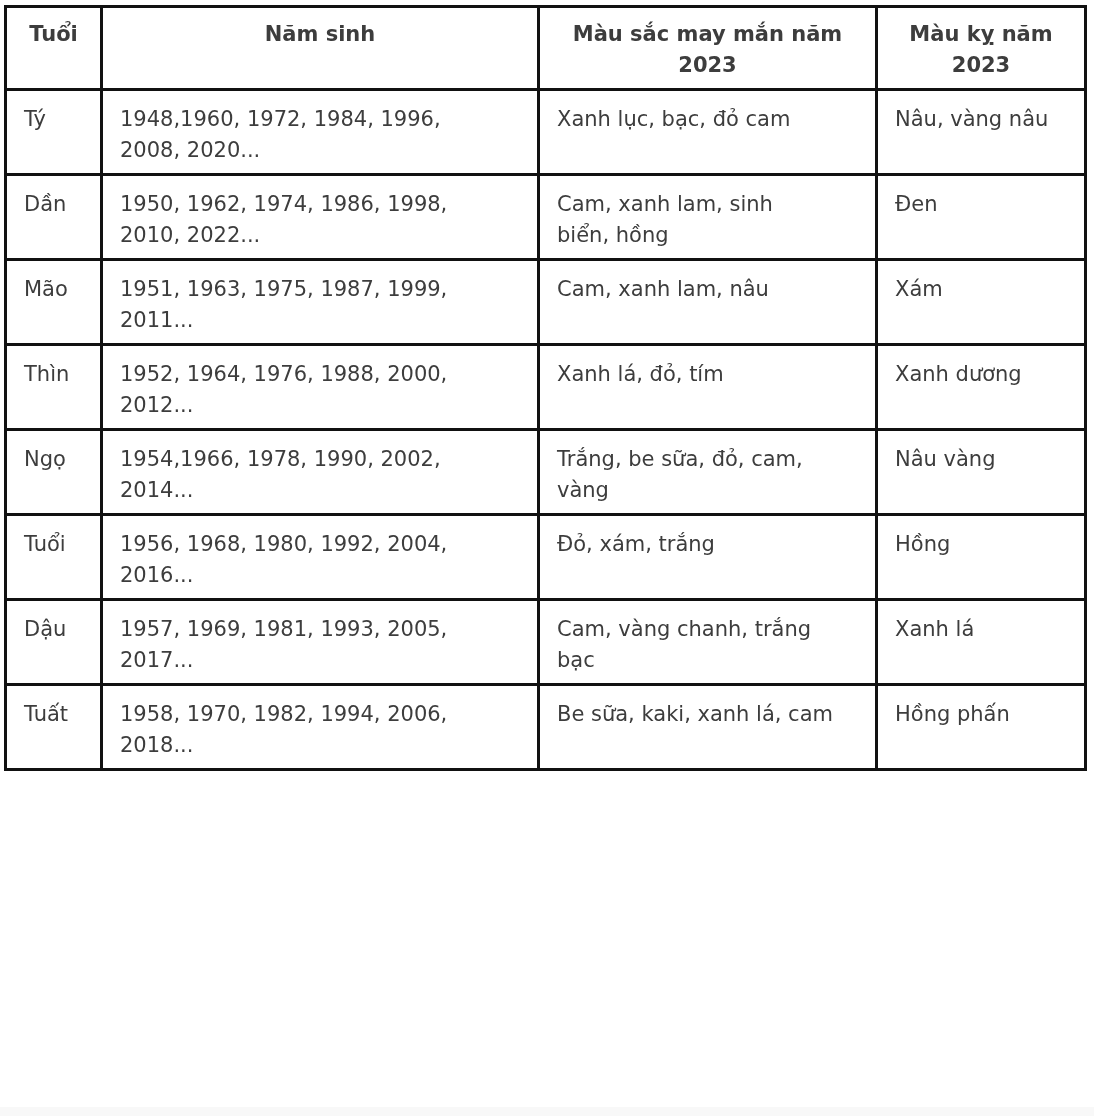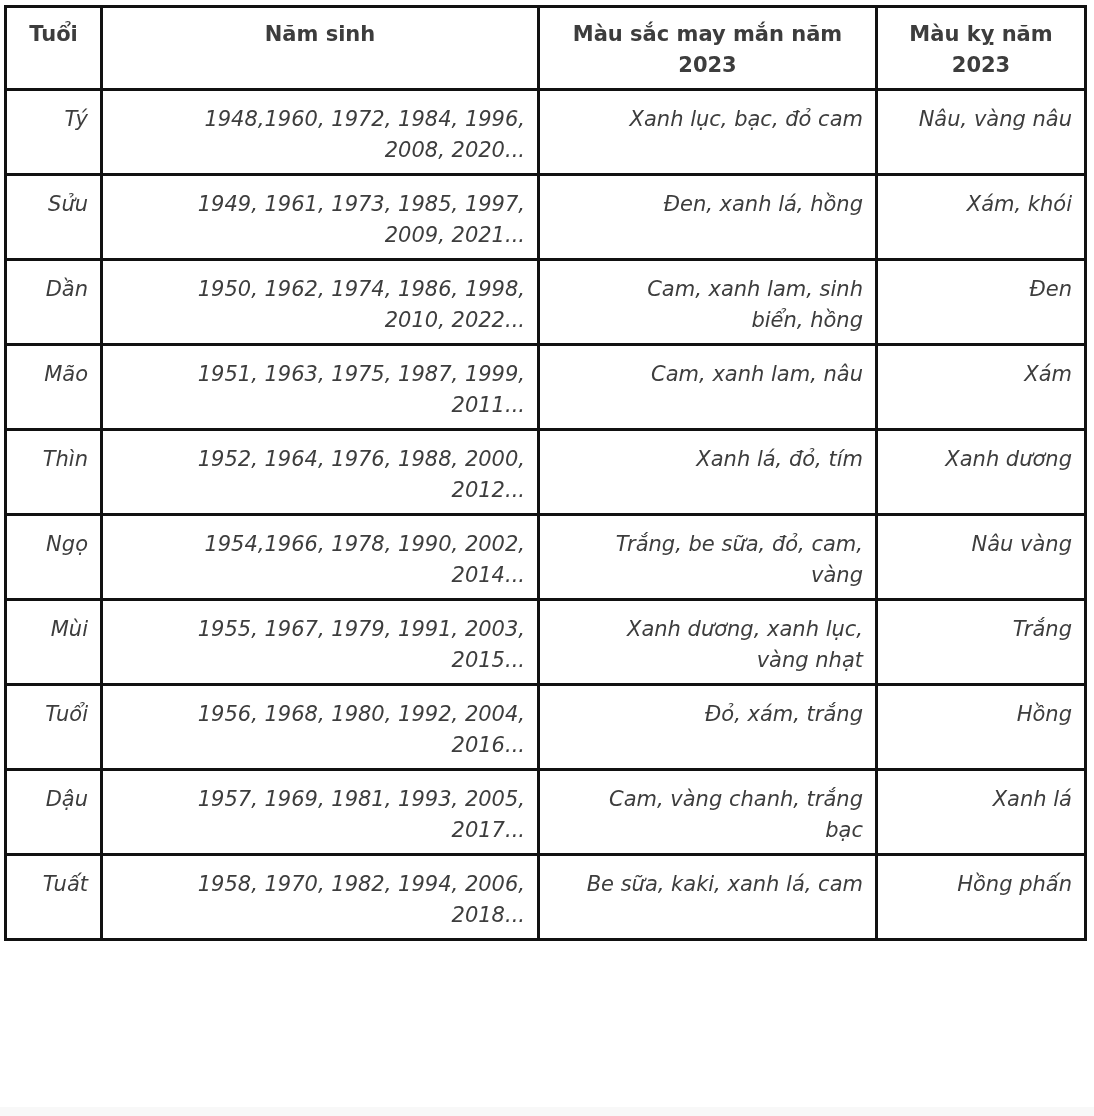--- a/index.html
+++ b/index.html
@@ -33,23 +33,22 @@
   }
   th {
     height: 83px;
     font-weight: 700;
     text-align: center;
     padding: 11px 6px 0 6px;
   }
   td {
     height: 85px;
     font-weight: 400;
-    text-align: right;
+    text-align: left;
     padding: 13px 12px 0 17px;
-    font-style: italic;
   }
   .line { display: block; white-space: nowrap; }
   .bottom-strip {
     position: absolute;
     left: 0; right: 0; bottom: 0;
     height: 9px;
     background: var(--footer-strip-color, #f8f8f8);
   }
 </style>
 </head>
@@ -93,35 +92,20 @@
     <td>
       <span class="line">Xanh lục, bạc, đỏ cam</span>
       <span class="line"></span>
     </td>
     <td>
       <span class="line">Nâu, vàng nâu</span>
       <span class="line"></span>
     </td>
   </tr>
   <tr>
-    <td>Sửu</td>
-    <td>
-      <span class="line">1949, 1961, 1973, 1985, 1997,</span>
-      <span class="line">2009, 2021...</span>
-    </td>
-    <td>
-      <span class="line">Đen, xanh lá, hồng</span>
-      <span class="line"></span>
-    </td>
-    <td>
-      <span class="line">Xám, khói</span>
-      <span class="line"></span>
-    </td>
-  </tr>
-  <tr>
     <td>Dần</td>
     <td>
       <span class="line">1950, 1962, 1974, 1986, 1998,</span>
       <span class="line">2010, 2022...</span>
     </td>
     <td>
       <span class="line">Cam, xanh lam, sinh</span>
       <span class="line">biển, hồng</span>
     </td>
     <td>
@@ -164,35 +148,20 @@
     <td>
       <span class="line">1954,1966, 1978, 1990, 2002,</span>
       <span class="line">2014...</span>
     </td>
     <td>
       <span class="line">Trắng, be sữa, đỏ, cam,</span>
       <span class="line">vàng</span>
     </td>
     <td>
       <span class="line">Nâu vàng</span>
-      <span class="line"></span>
-    </td>
-  </tr>
-  <tr>
-    <td>Mùi</td>
-    <td>
-      <span class="line">1955, 1967, 1979, 1991, 2003,</span>
-      <span class="line">2015...</span>
-    </td>
-    <td>
-      <span class="line">Xanh dương, xanh lục,</span>
-      <span class="line">vàng nhạt</span>
-    </td>
-    <td>
-      <span class="line">Trắng</span>
       <span class="line"></span>
     </td>
   </tr>
   <tr>
     <td>Tuổi</td>
     <td>
       <span class="line">1956, 1968, 1980, 1992, 2004,</span>
       <span class="line">2016...</span>
     </td>
     <td>

